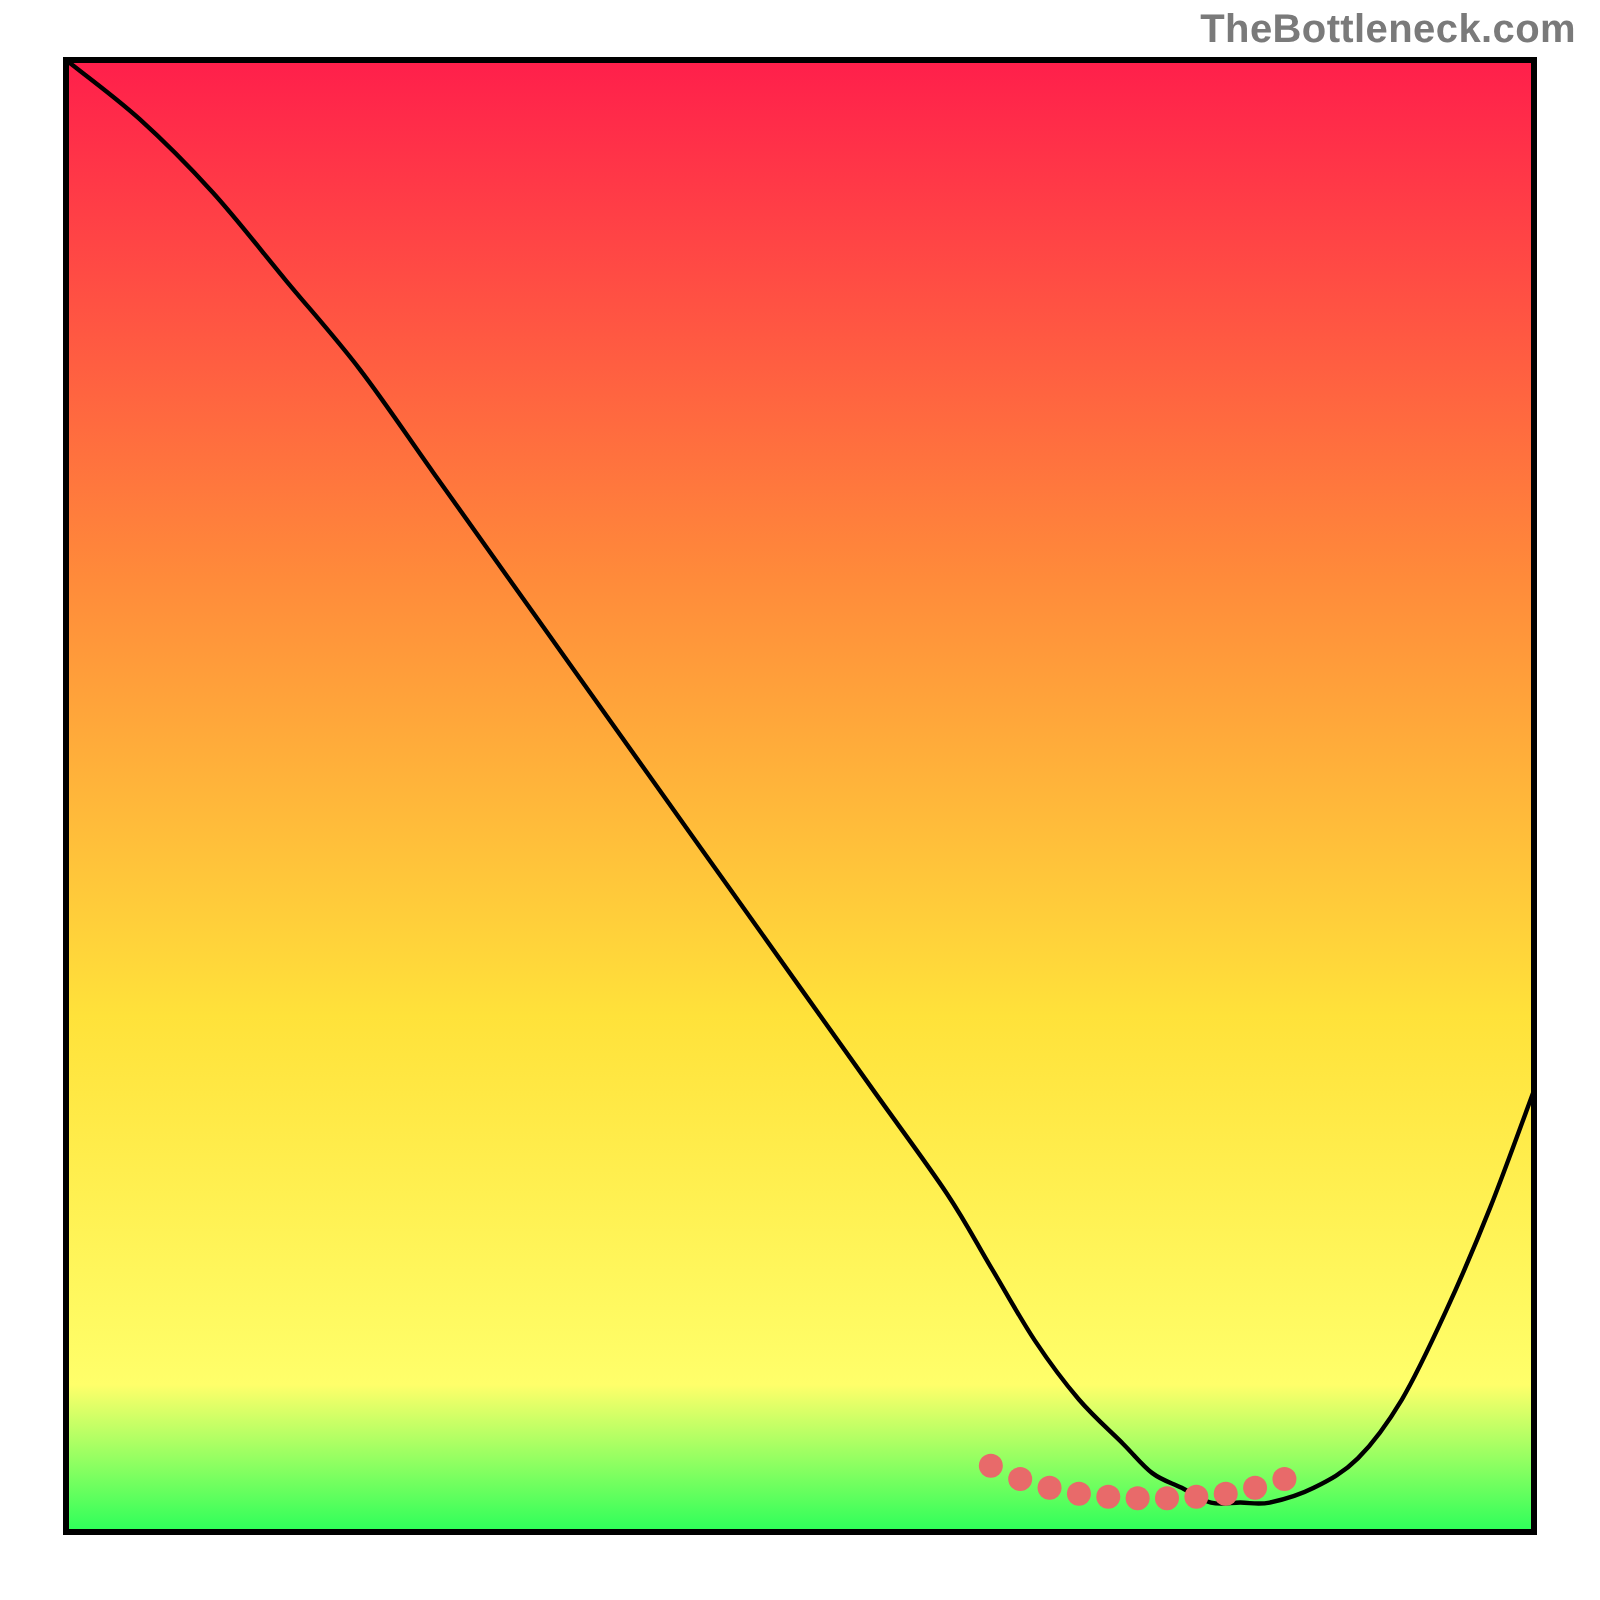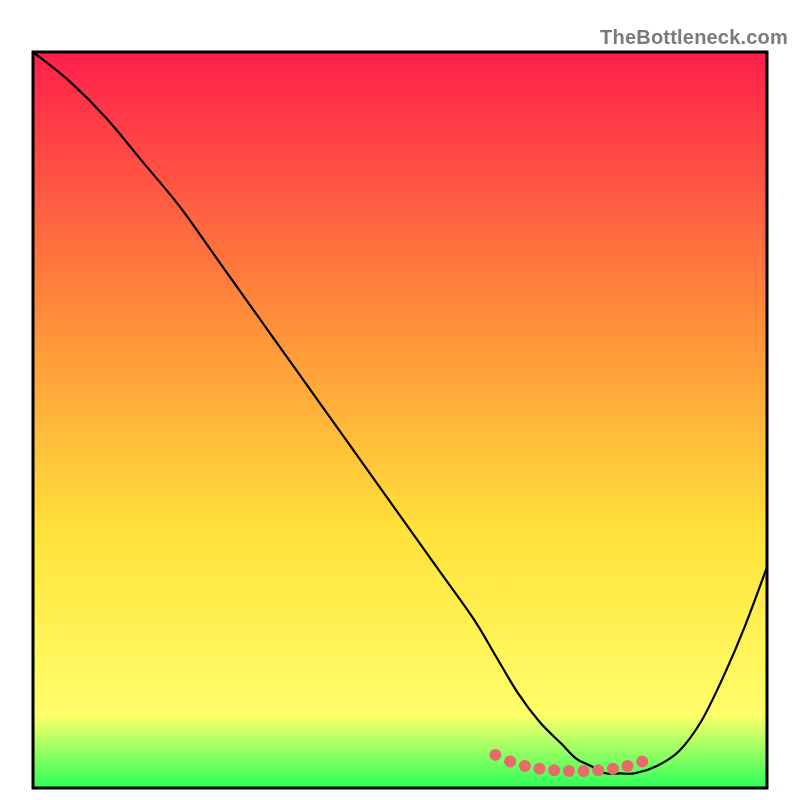--- a/index.html
+++ b/index.html
@@ -1,17 +1,17 @@
 <!DOCTYPE html>
 <html><head>
   <meta charset="utf-8">
   <style>
     * { margin: 0; padding: 0; box-sizing: border-box; }
     html, body { width: 800px; height: 800px; overflow: hidden; background: #fff; }
-    .stage { position: relative; width: 800px; height: 604px; margin-top: 22px; }
+    .stage { position: relative; width: 800px; height: 604px; }
     .attribution {
       position: absolute; top: 4px; right: 12px;
       font-family: Arial, Helvetica, sans-serif; font-size: 20px;
       color: #7a7a7a; font-weight: 600; letter-spacing: 0.2px;
     }
     svg { display: block; }
   </style>
 </head>
 <body>
 

